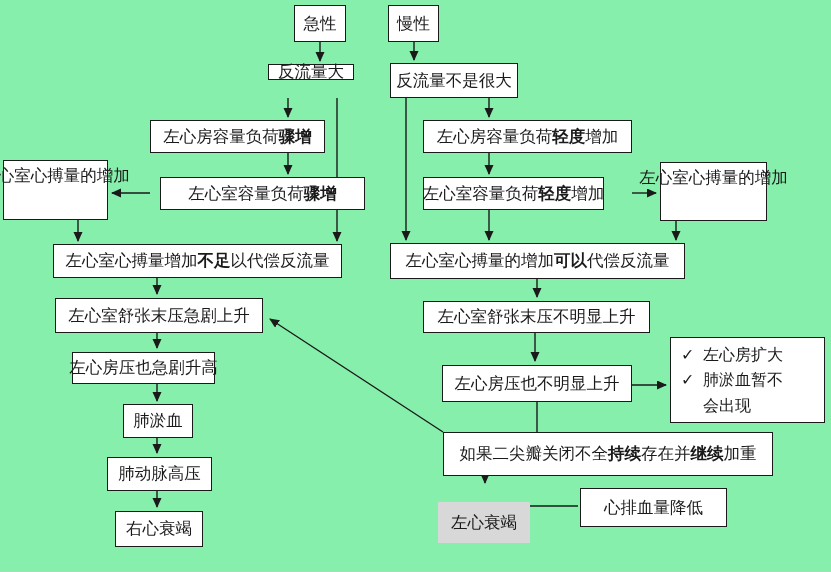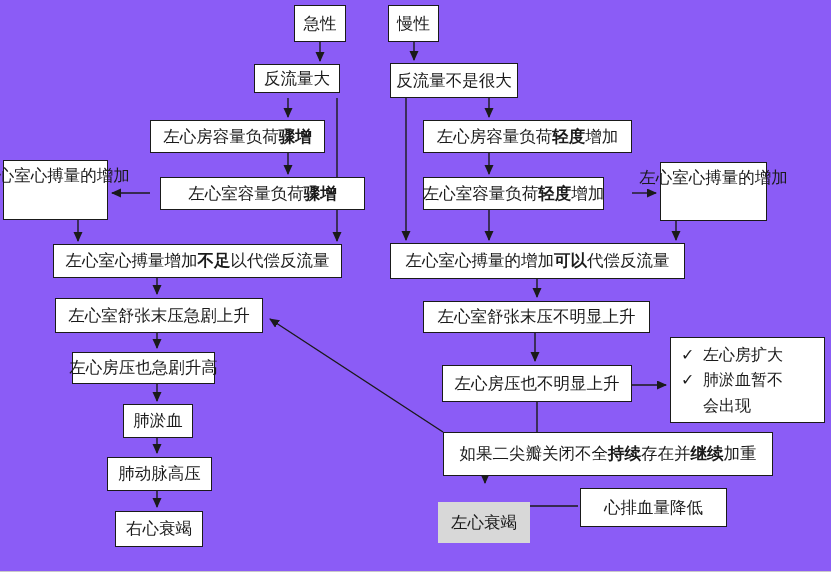--- a/index.html
+++ b/index.html
@@ -1,17 +1,17 @@
 <!DOCTYPE html>
 <html><head>
 <meta charset="utf-8">
 <style>
   html,body{margin:0;padding:0;background:#ffffff;}
   .canvas{
-    position:relative;width:831px;height:572px;background:#8b5cf6;overflow:hidden;
+    position:relative;width:831px;height:572px;background:#86efac;overflow:hidden;
     font-family:"Liberation Serif","DejaVu Serif",serif;color:#1a1a1a;
     border-bottom:1px solid #c9c9c9;box-sizing:border-box;
   }
   svg.wires{position:absolute;left:0;top:0;pointer-events:none;}
   .node{
     position:absolute;box-sizing:border-box;
     border:1.6px solid #1a1a1a;background:#ffffff;
     display:flex;align-items:center;justify-content:center;
     font-size:16.5px;line-height:1.3;text-align:center;white-space:nowrap;
   }
@@ -70,21 +70,21 @@
   </svg>
 
   <div class="node" style="left:294px;top:5px;width:52px;height:37px">
     <span>急性</span>
   </div>
 
   <div class="node" style="left:388px;top:5px;width:51px;height:37px">
     <span>慢性</span>
   </div>
 
-  <div class="node" style="left:254px;top:64px;width:86px;height:29px">
+  <div class="node" style="left:268px;top:64px;width:86px;height:16px">
     <span>反流量大</span>
   </div>
 
   <div class="node" style="left:390px;top:63px;width:128px;height:35px">
     <span>反流量不是很大</span>
   </div>
 
   <div class="node" style="left:150px;top:120px;width:175px;height:33px">
     <span><span>左心房容量负荷</span><b>骤增</b></span>
   </div>

